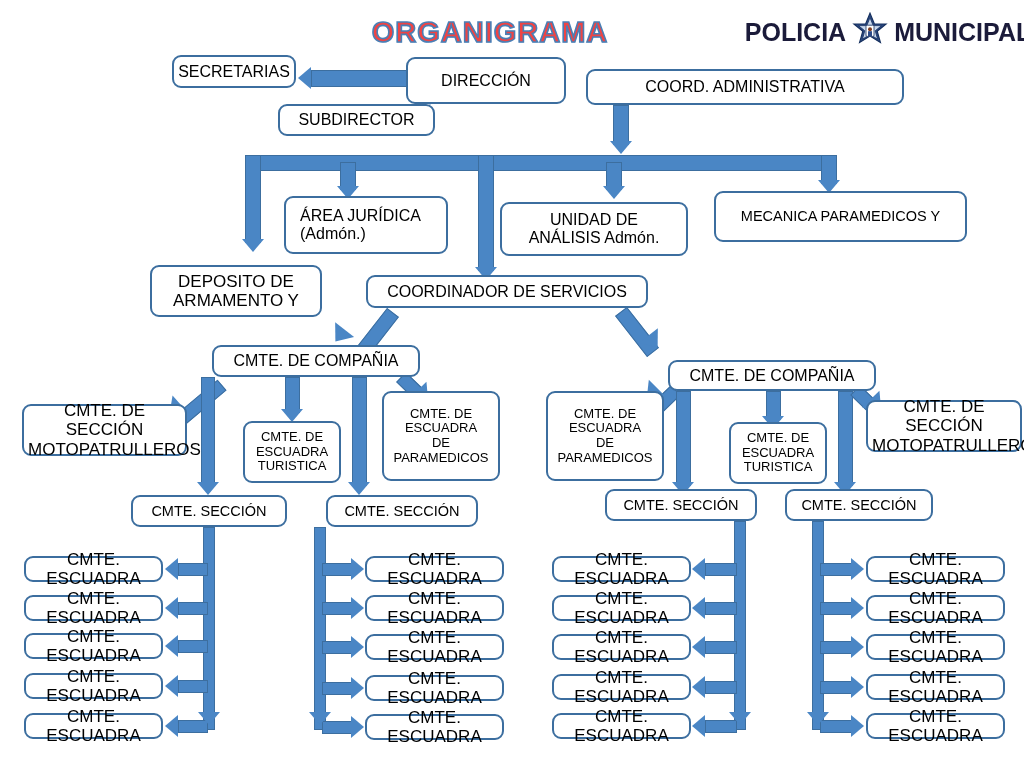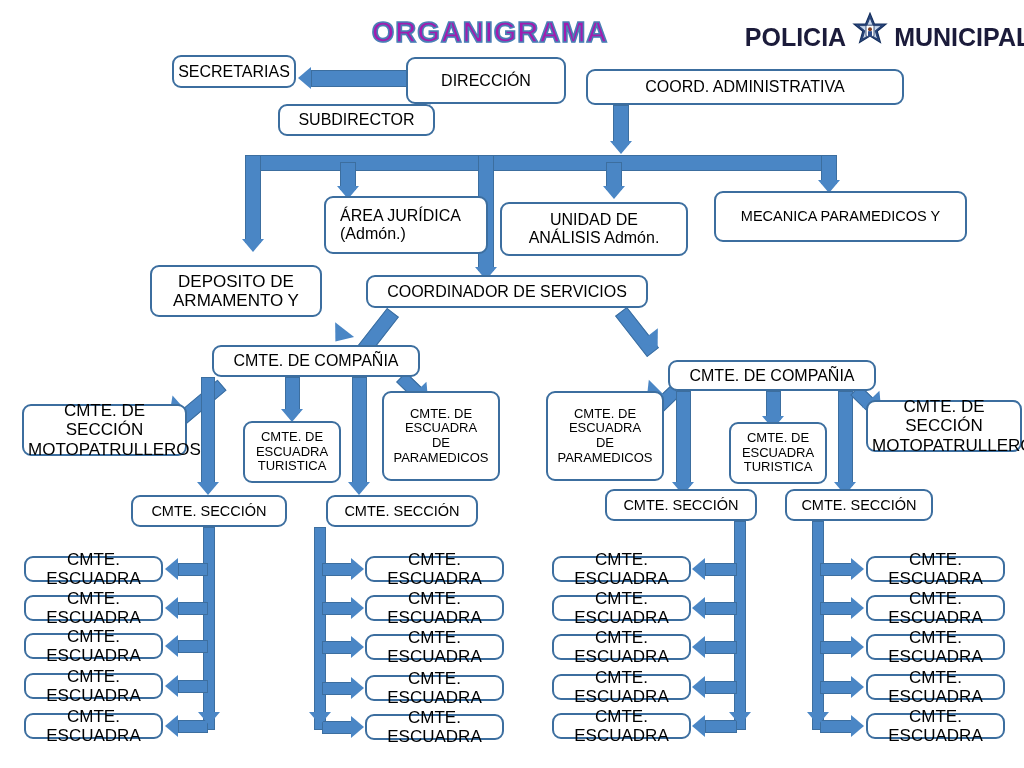--- a/index.html
+++ b/index.html
@@ -19,34 +19,34 @@
   
   #title {
     position: absolute;
     left: 360px;
     top: 16px;
     width: 260px;
     text-align: center;
     font-size: 29px;
     font-weight: bold;
     letter-spacing: 1px;
-    color: #a21caf;
+    color: #ef4444;
     -webkit-text-stroke: 1.6px #4a7fb5;
     text-shadow: 0 1px 0 #c9ddf0;
   }
 
   
   #logo {
     position: absolute;
     left: 762px;
     top: 12px;
     width: 252px;
     height: 40px;
     display: flex;
-    align-items: flex-end;
+    align-items: center;
     justify-content: center;
     gap: 4px;
   }
   #logo .word {
     font-size: 25px;
     font-weight: bold;
     color: #1b1b3a;
     letter-spacing: 0px;
   }
   #logo .badge {
@@ -184,21 +184,21 @@
 
   <div class="bar" style="left:478px; top:155px; width:16px; height:116px;"></div>
   <div class="arrow down" style="left:475px; top:267px;"></div>
 
   <div class="bar" style="left:606px; top:162px; width:16px; height:28px;"></div>
   <div class="arrow down" style="left:603px; top:186px;"></div>
 
   <div class="bar" style="left:821px; top:155px; width:16px; height:29px;"></div>
   <div class="arrow down" style="left:818px; top:180px;"></div>
 
-  <div class="box f17" style="left:284px; top:196px; width:164px; height:58px; flex-direction:column; align-items:flex-start; padding-left:14px;margin-left:40px;">
+  <div class="box f17" style="left:284px; top:196px; width:164px; height:58px; flex-direction:column; align-items:flex-start; padding-left:14px;">
     <span class="t" style="text-align:left">ÁREA JURÍDICA</span>
     <span class="t" style="text-align:left">(Admón.)</span>
   </div>
 
   <div class="box f17" style="left:500px; top:202px; width:188px; height:54px; flex-direction:column;">
     <span class="t">UNIDAD DE</span>
     <span class="t">ANÁLISIS Admón.</span>
   </div>
 
   <div class="box f15" style="left:714px; top:191px; width:253px; height:51px; flex-direction:column;">

